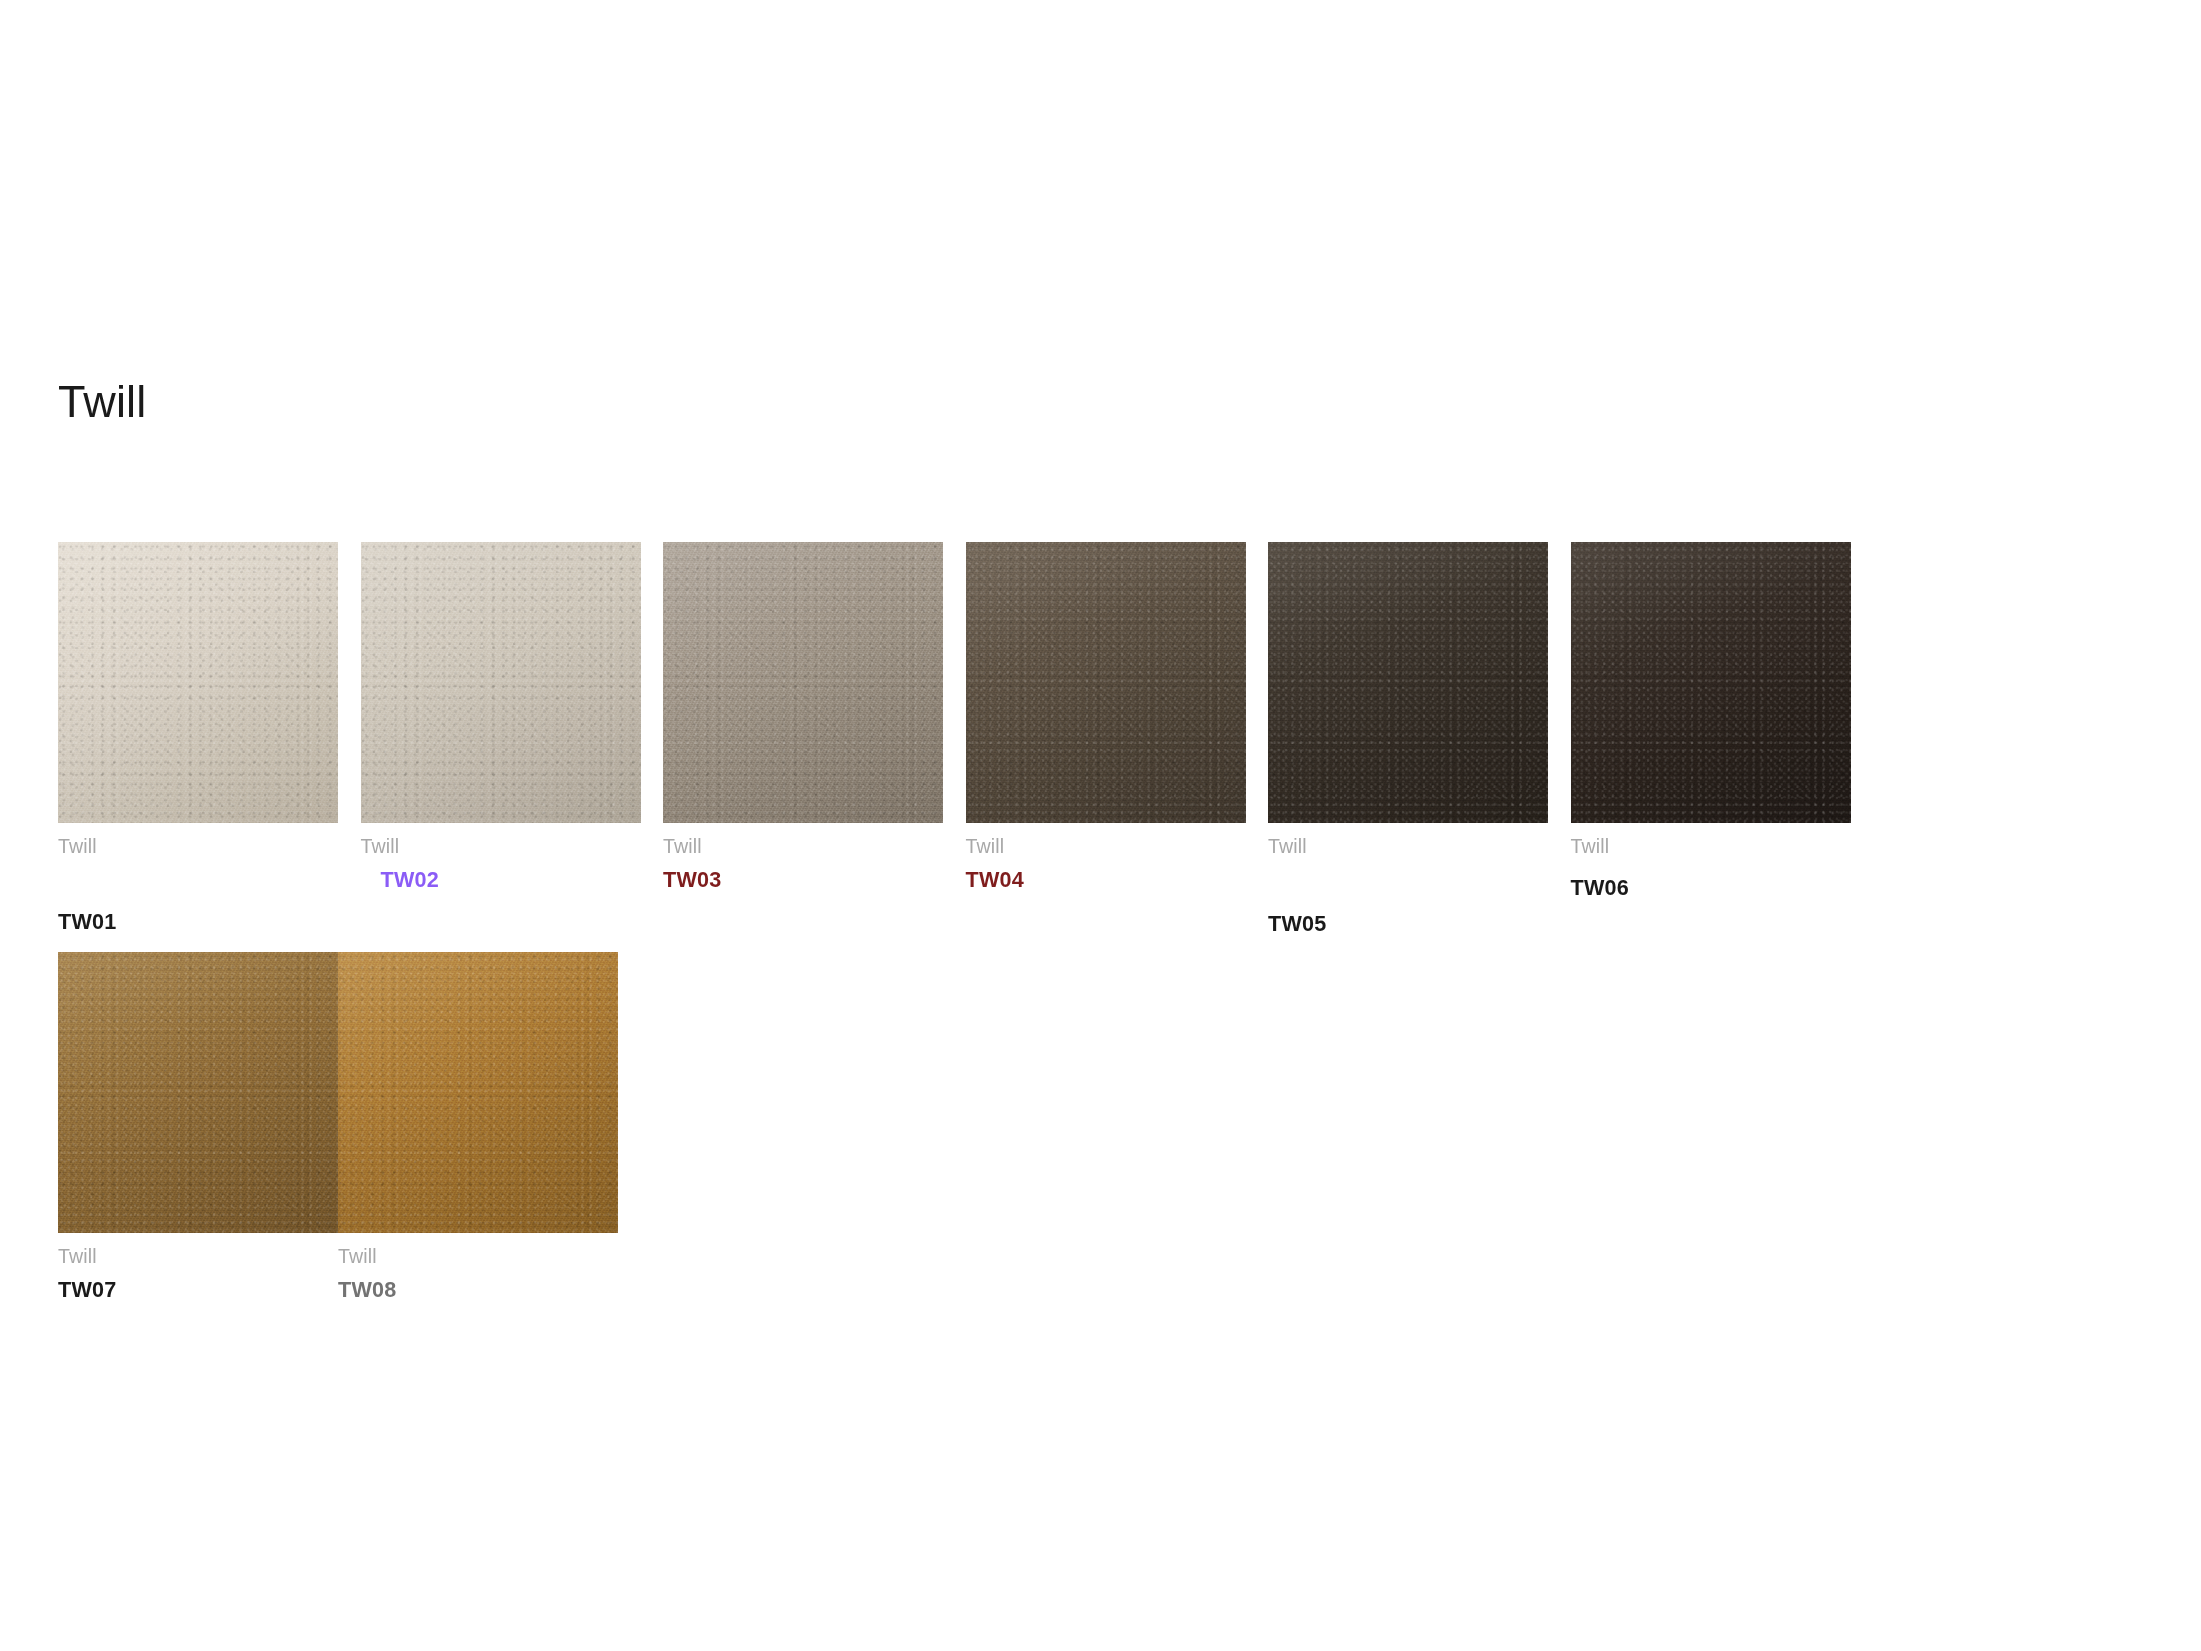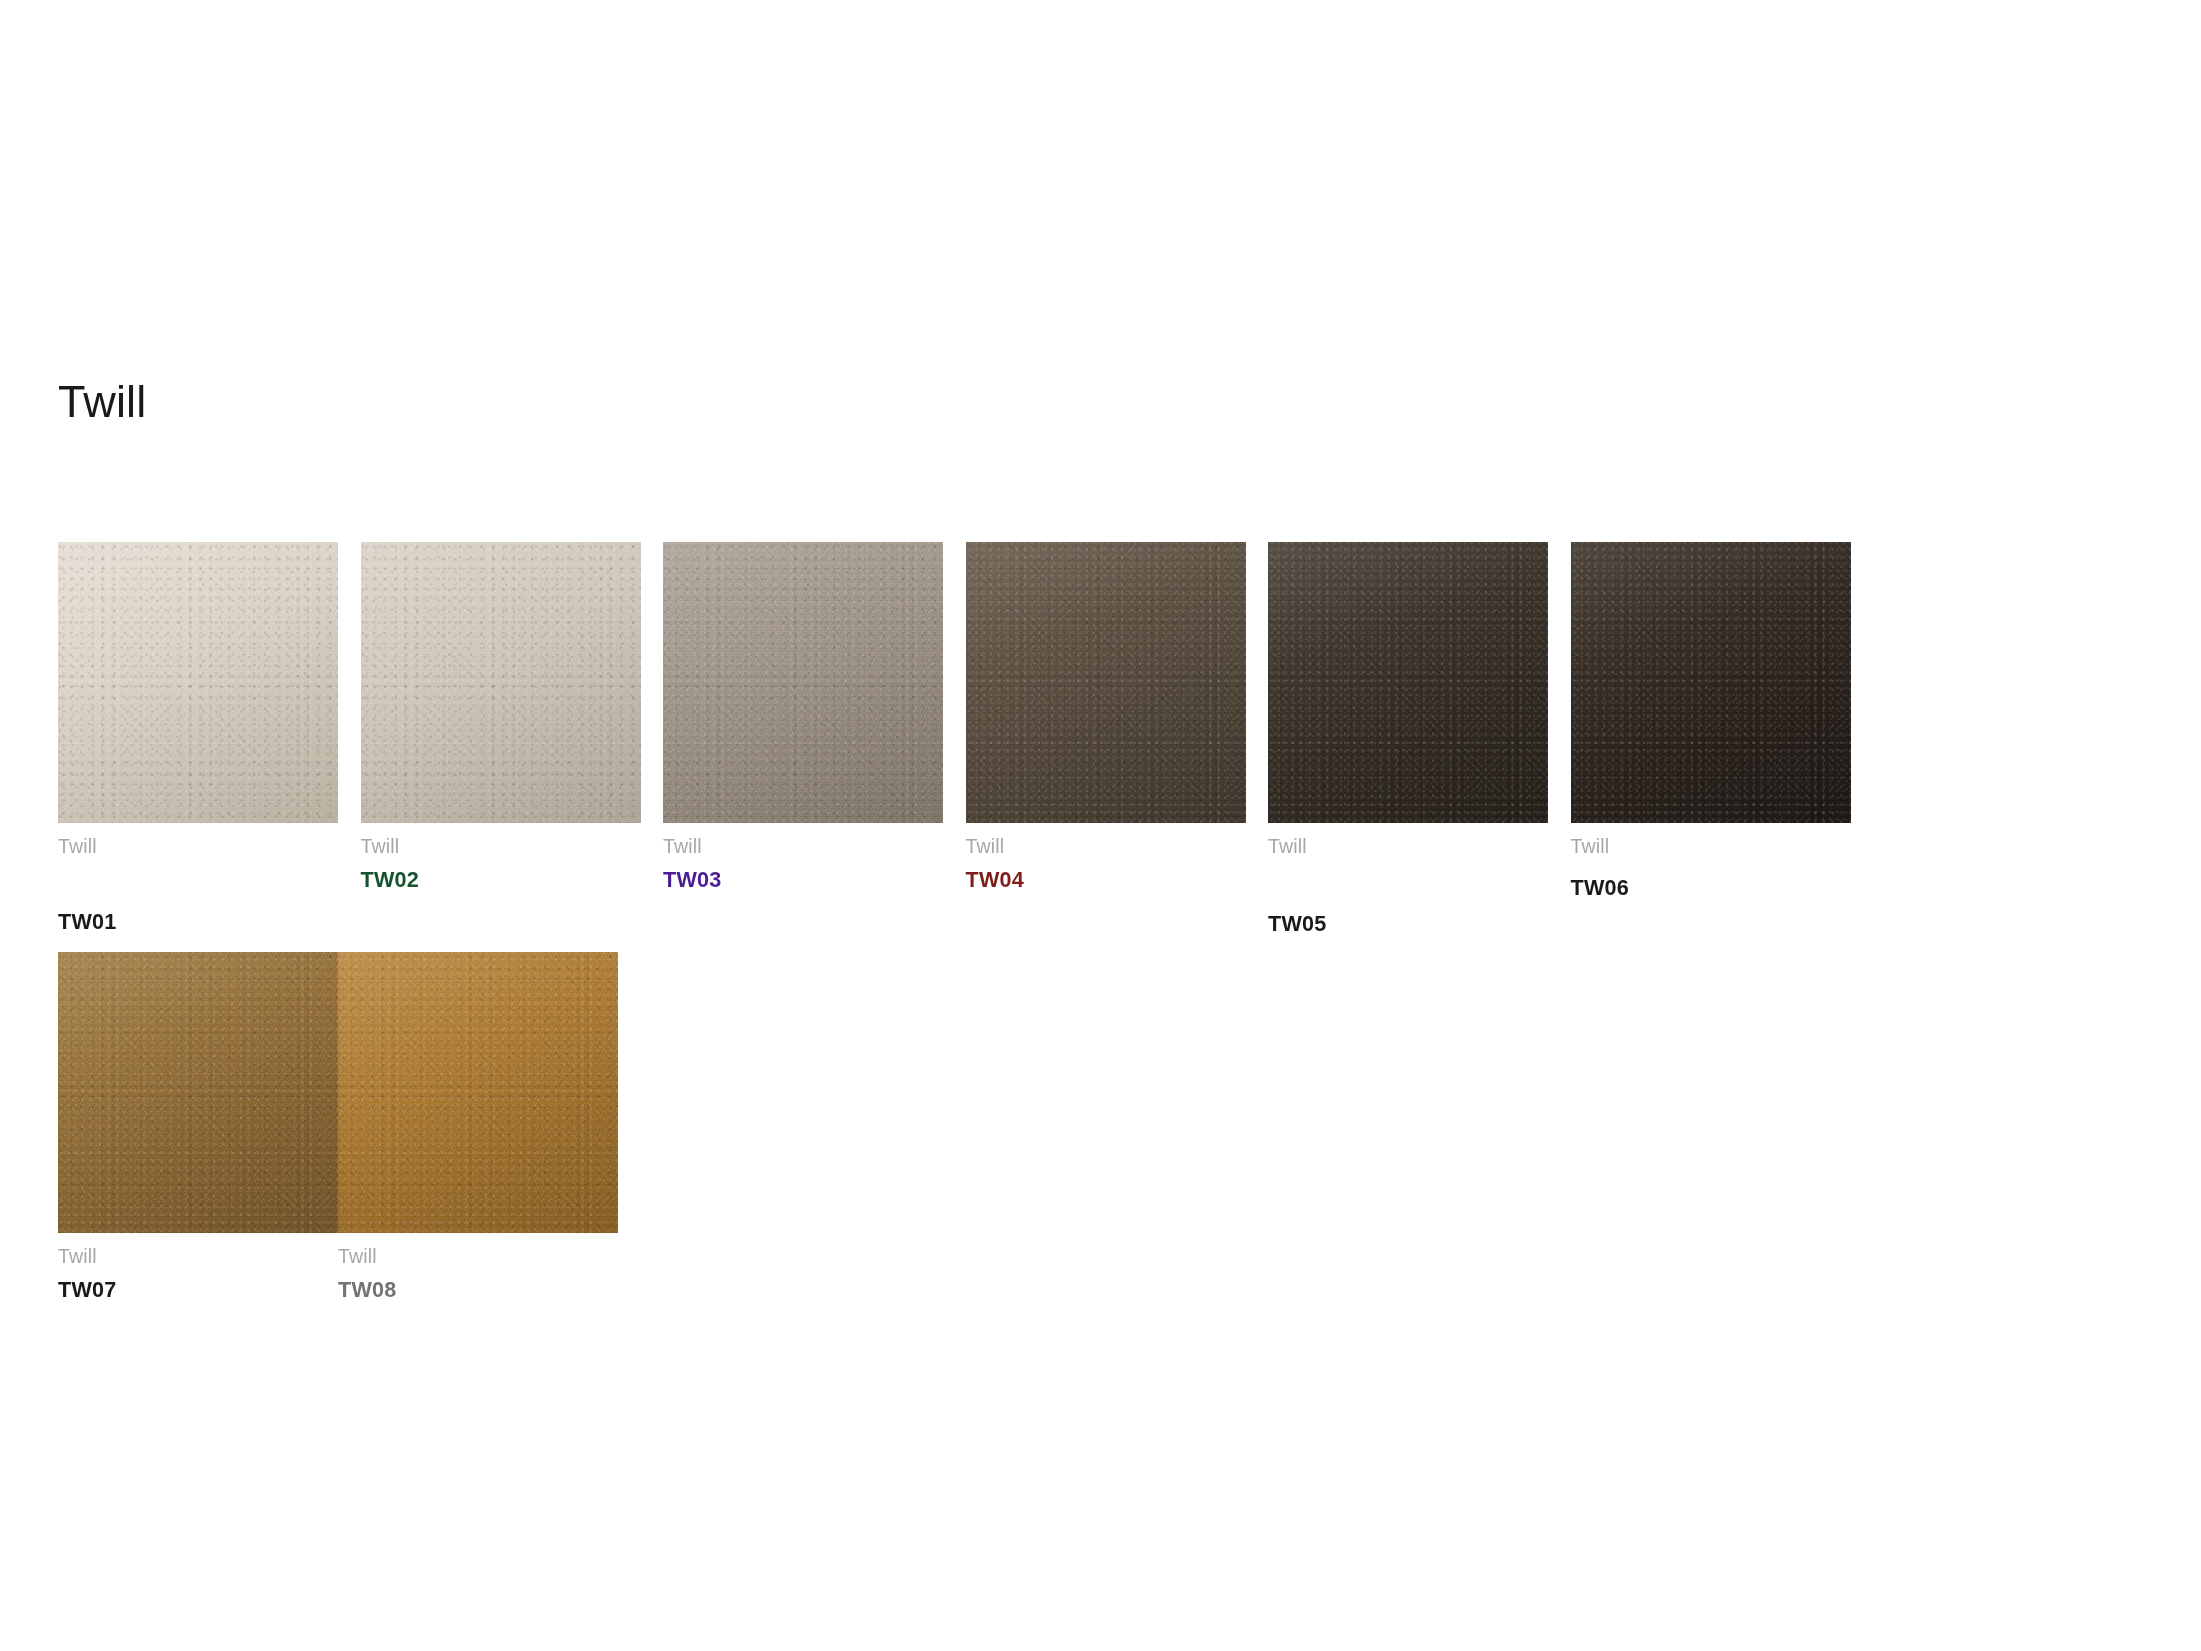--- a/index.html
+++ b/index.html
@@ -153,33 +153,33 @@
     </div>
 
     <div class="swatch-card">
       <div class="swatch-chip" style="background-color: rgb(205, 197, 184); background-image: linear-gradient(150deg, rgb(217, 210, 198) 0%, rgb(205, 197, 184) 48%, rgb(185, 176, 161) 100%);">
         <div class="weave"></div>
         <div class="grain"></div>
         <div class="sheen"></div>
       </div>
       <div class="swatch-meta">
         <div class="swatch-family" style="color: rgb(168, 168, 168);">Twill</div>
-        <div class="swatch-code" style="color: #14532d;">TW02</div>
+        <div class="swatch-code" style="color: #8b5cf6; margin-left: 20px;">TW02</div>
       </div>
     </div>
 
     <div class="swatch-card">
       <div class="swatch-chip" style="background-color: rgb(156, 145, 131); background-image: linear-gradient(150deg, rgb(170, 160, 148) 0%, rgb(156, 145, 131) 48%, rgb(133, 122, 108) 100%);">
         <div class="weave"></div>
         <div class="grain"></div>
         <div class="sheen"></div>
       </div>
       <div class="swatch-meta">
         <div class="swatch-family" style="color: rgb(168, 168, 168);">Twill</div>
-        <div class="swatch-code" style="color: #4c1d95;">TW03</div>
+        <div class="swatch-code" style="color: #7f1d1d;">TW03</div>
       </div>
     </div>
 
     <div class="swatch-card">
       <div class="swatch-chip" style="background-color: rgb(86, 74, 60); background-image: linear-gradient(150deg, rgb(102, 89, 73) 0%, rgb(86, 74, 60) 48%, rgb(65, 56, 45) 100%);">
         <div class="weave"></div>
         <div class="grain"></div>
         <div class="sheen"></div>
       </div>
       <div class="swatch-meta">

